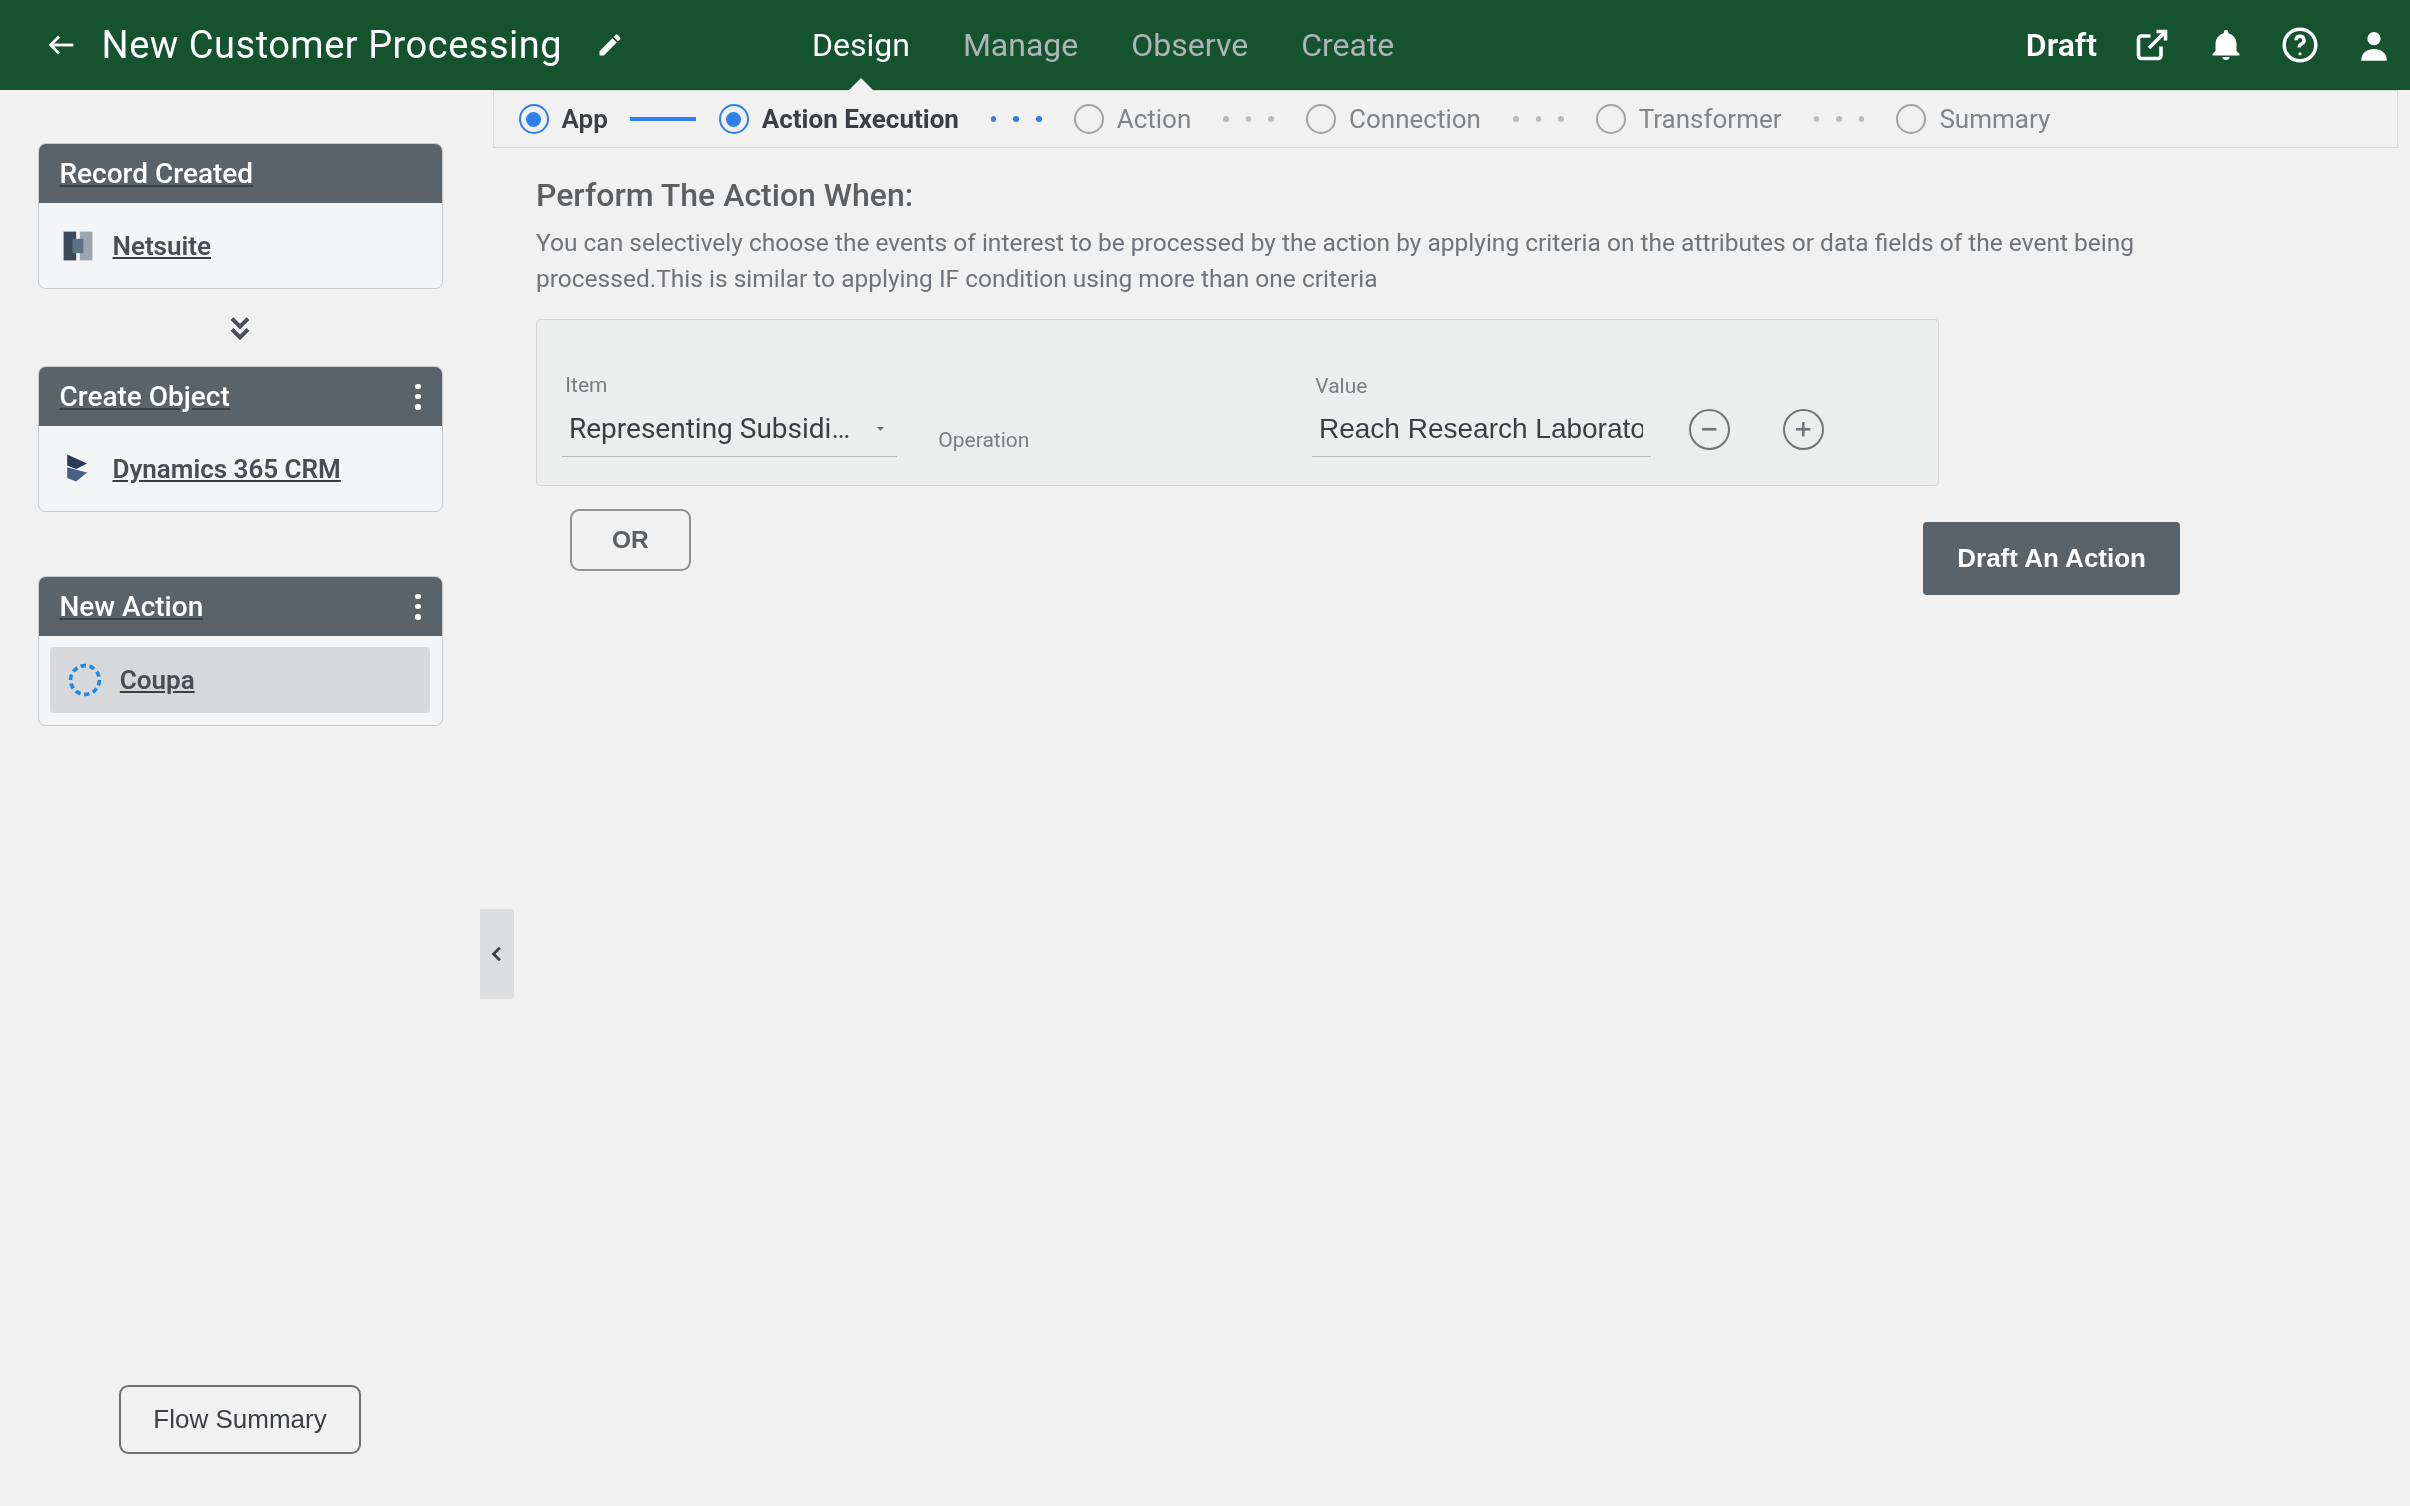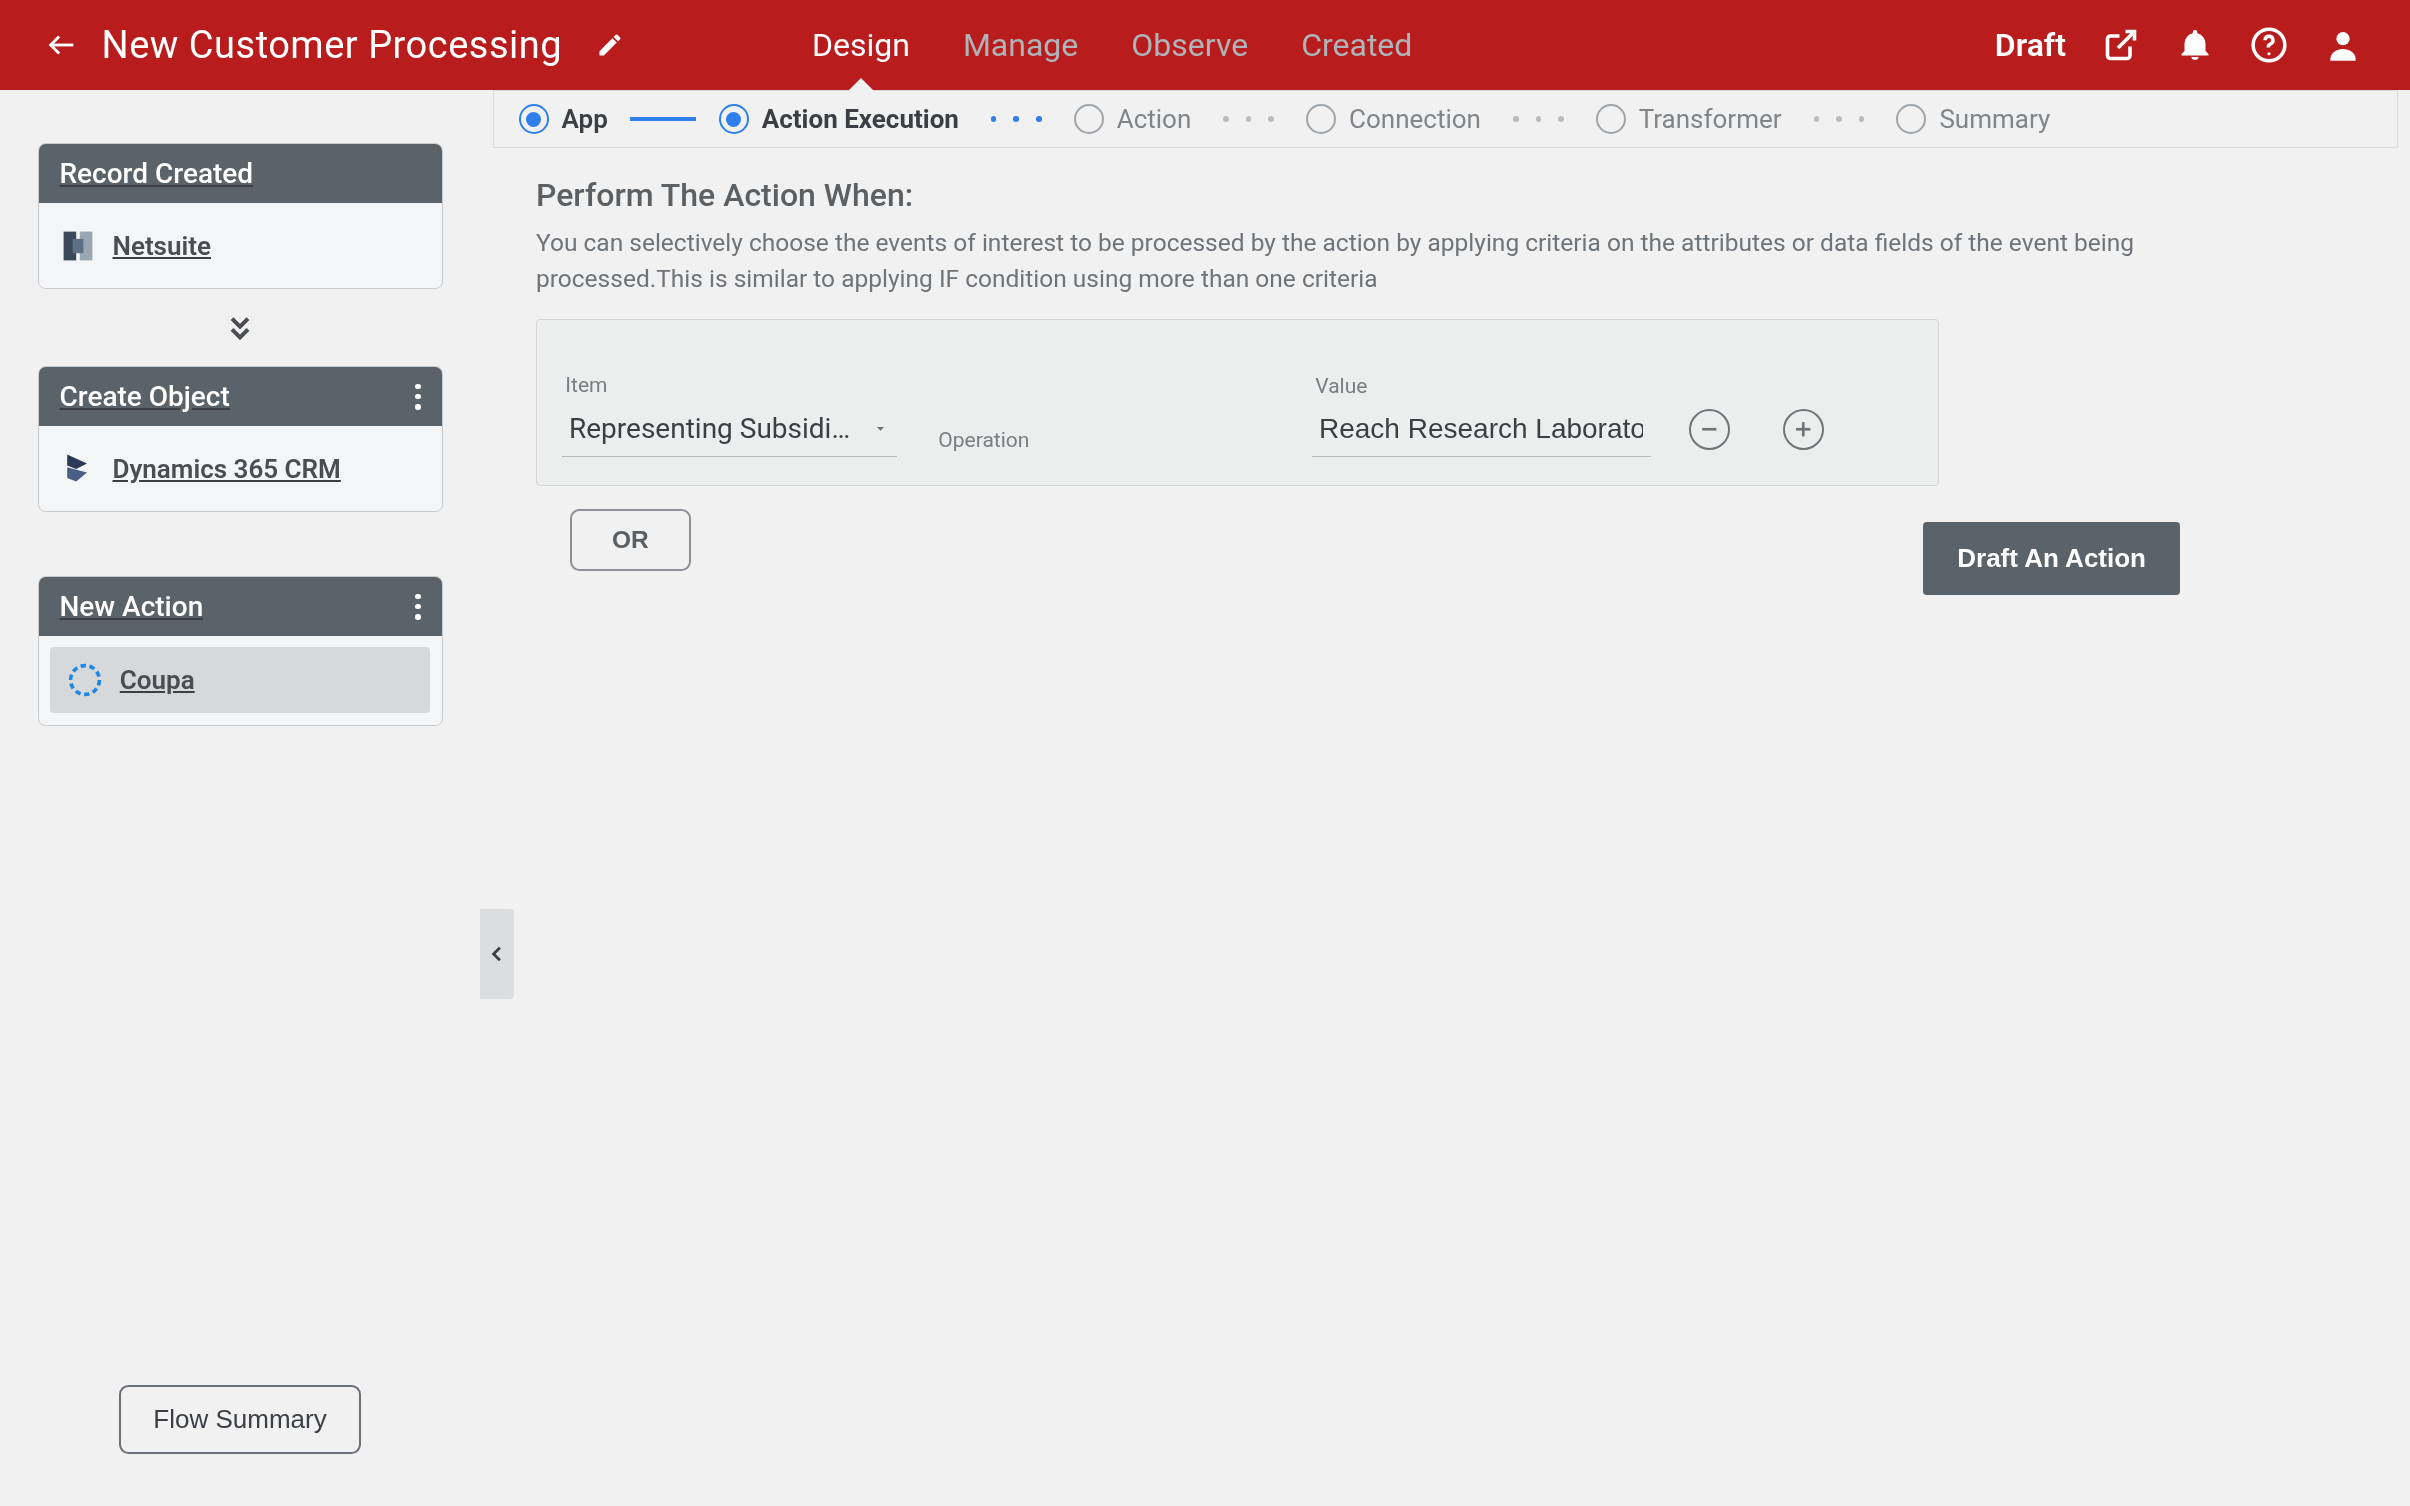--- a/index.html
+++ b/index.html
@@ -1,17 +1,17 @@
 <!DOCTYPE html>
 <html style="font-size:15px"><head>
 <meta charset="utf-8">
 <style>
 * { box-sizing: border-box; margin: 0; padding: 0; }
 body { font-family: -apple-system, BlinkMacSystemFont, "Segoe UI", Roboto, Arial, sans-serif; background:#f1f1f2; width:2411px; height:1507px; overflow:hidden; color:#3b3f44;}
-.header { height:90px; background:#b91c1c; display:flex; align-items:center; padding:0 49px 0 45px; color:#fff;}
+.header { height:90px; background:#14532d; display:flex; align-items:center; padding:0 18px 0 45px; color:#fff;}
 .header-left { display:flex; align-items:center; gap:22.6px;}
 .back-arrow { width:34px; height:34px; display:flex; align-items:center; justify-content:center; cursor:pointer;}
 .page-title { font-size:38px; font-weight:400; letter-spacing:0.5px;}
 .edit-icon { margin-left:11.3px; cursor:pointer;}
 .header-tabs { display:flex; gap:53px; margin-left:188px; font-size:32px;}
 .header-tab { color:#aeb4b9; cursor:pointer; position:relative; padding:26px 0;}
 .header-tab.active { color:#fff; }
 .header-tab.active::after { content:""; position:absolute; left:50%; transform:translateX(-50%); bottom:-0.9px; width:0; height:0; border-left:13px solid transparent; border-right:13px solid transparent; border-bottom:13px solid #f1f1f2;}
 .header-right { margin-left:auto; display:flex; align-items:center; gap:36px;}
 .status-text { font-size:32px; font-weight:600;text-align:center;}
@@ -72,21 +72,21 @@
     <div class="edit-icon">
       <svg width="28" height="28" viewBox="0 0 24 24" fill="#fff">
           <path d="M3 17.25V21h3.75L17.81 9.94l-3.75-3.75L3 17.25zM20.71 7.04a1 1 0 0 0 0-1.41l-2.34-2.34a1 1 0 0 0-1.41 0l-1.83 1.83 3.75 3.75 1.83-1.83z"></path>
         </svg>
     </div>
   </div>
   <div class="header-tabs">
     <div class="header-tab active">Design</div>
     <div class="header-tab">Manage</div>
     <div class="header-tab">Observe</div>
-    <div class="header-tab">Created</div>
+    <div class="header-tab">Create</div>
   </div>
   <div class="header-right">
     <div class="status-text">Draft</div>
     <div class="hicon">
       <svg width="36" height="36" viewBox="0 0 24 24" fill="none" stroke="#fff" stroke-width="2.4">
           <path d="M18 13v6a2 2 0 0 1-2 2H5a2 2 0 0 1-2-2V8a2 2 0 0 1 2-2h6"></path>
           <polyline points="15 3 21 3 21 9"></polyline>
           <line x1="10" y1="14" x2="21" y2="3"></line>
         </svg>
     </div>

